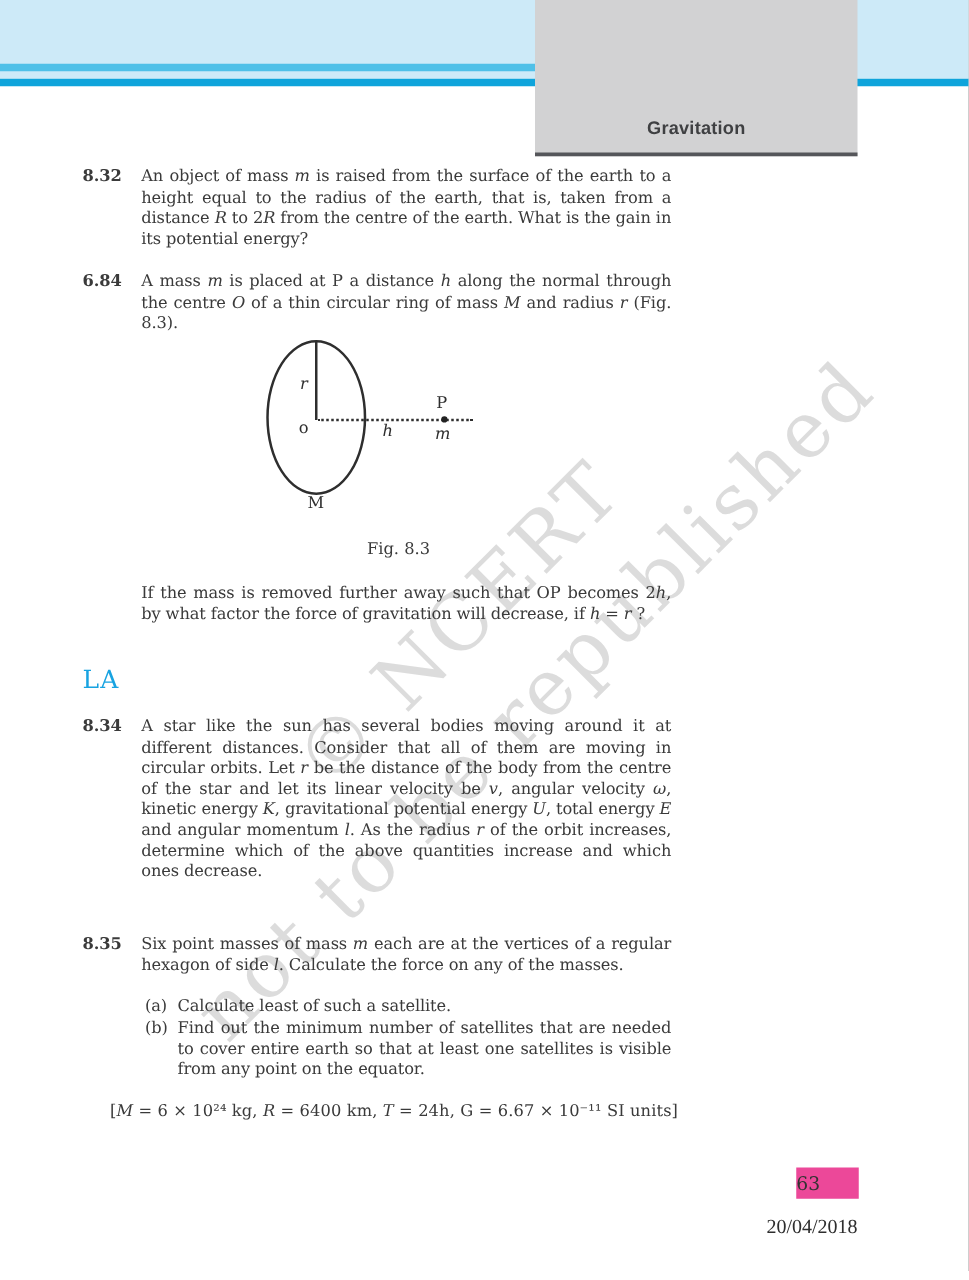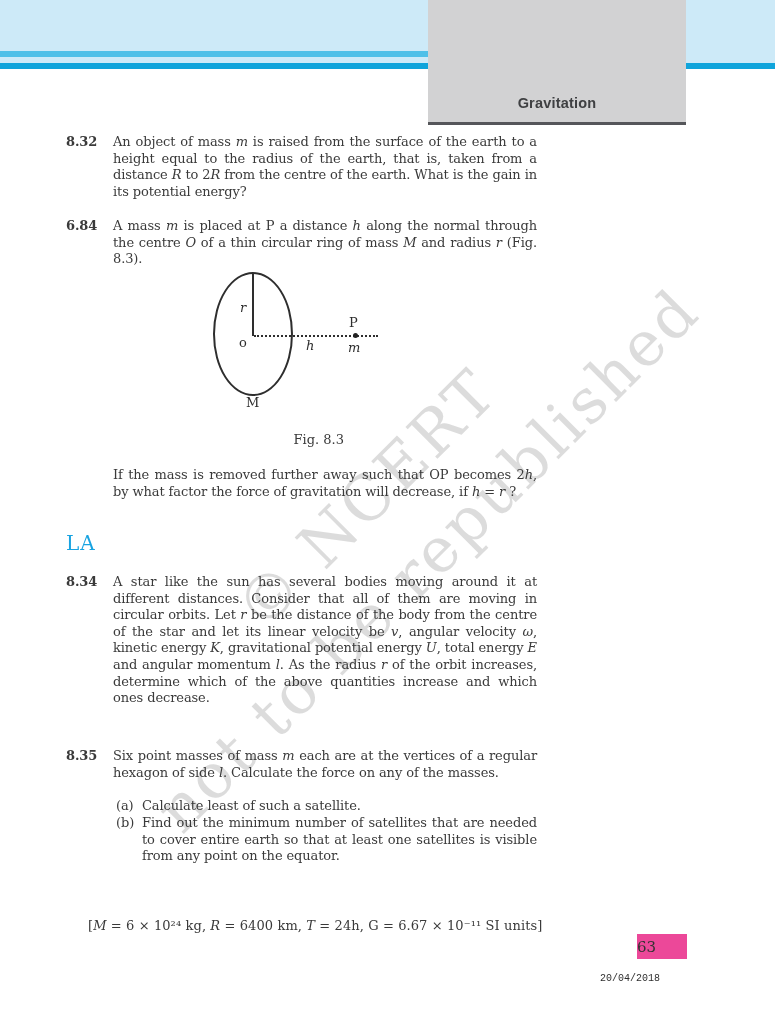--- a/index.html
+++ b/index.html
@@ -55,30 +55,30 @@
   .fig-dot { position:absolute; left:153px; top:68px; width:5px; height:5px; background:#222; border-radius:50%; }
   .fig-label { position:absolute; font-size:13px; color:#2e2e2e; }
   .lbl-r { left:40px; top:35px; font-style:italic; }
   .lbl-o { left:39px; top:70px; }
   .lbl-h { left:106px; top:73px; font-style:italic; }
   .lbl-P { left:149px; top:50px; }
   .lbl-m { left:148px; top:75px; font-style:italic; }
   .lbl-M { left:46px; top:130px; }
   .fig-caption { position:absolute; left:244px; top:432px; width:100px; text-align:right; font-size:13px; }
   
-  .constants { position:absolute; left:88px; top:882px; font-size:13px; white-space:nowrap; letter-spacing:0.1px;margin-top:36px; }
+  .constants { position:absolute; left:88px; top:882px; font-size:13px; white-space:nowrap; letter-spacing:0.1px; }
   
   .page-badge {
     position:absolute; left:637px; top:934px; width:50px; height:25px;
     background:#ec4899; display:flex; align-items:center; justify-content:flex-start;
     font-size:15px; color:#333;
   }
   .date-stamp {
-    position:absolute; left:600px; top:973px; width:86px; text-align:left;
-    font-family:Liberation Mono, monospace; font-size:10px; color:#2e2e2e;
+    position:absolute; left:600px; top:973px; width:86px; text-align:right;
+    font-family:Liberation Serif, serif; font-size:16px; color:#2e2e2e;
   }
 </style>
 </head>
 <body>
 
 <div class="page">
 
   <div class="band-light"></div>
   <div class="stripe-mid"></div>
   <div class="stripe-dark"></div>

